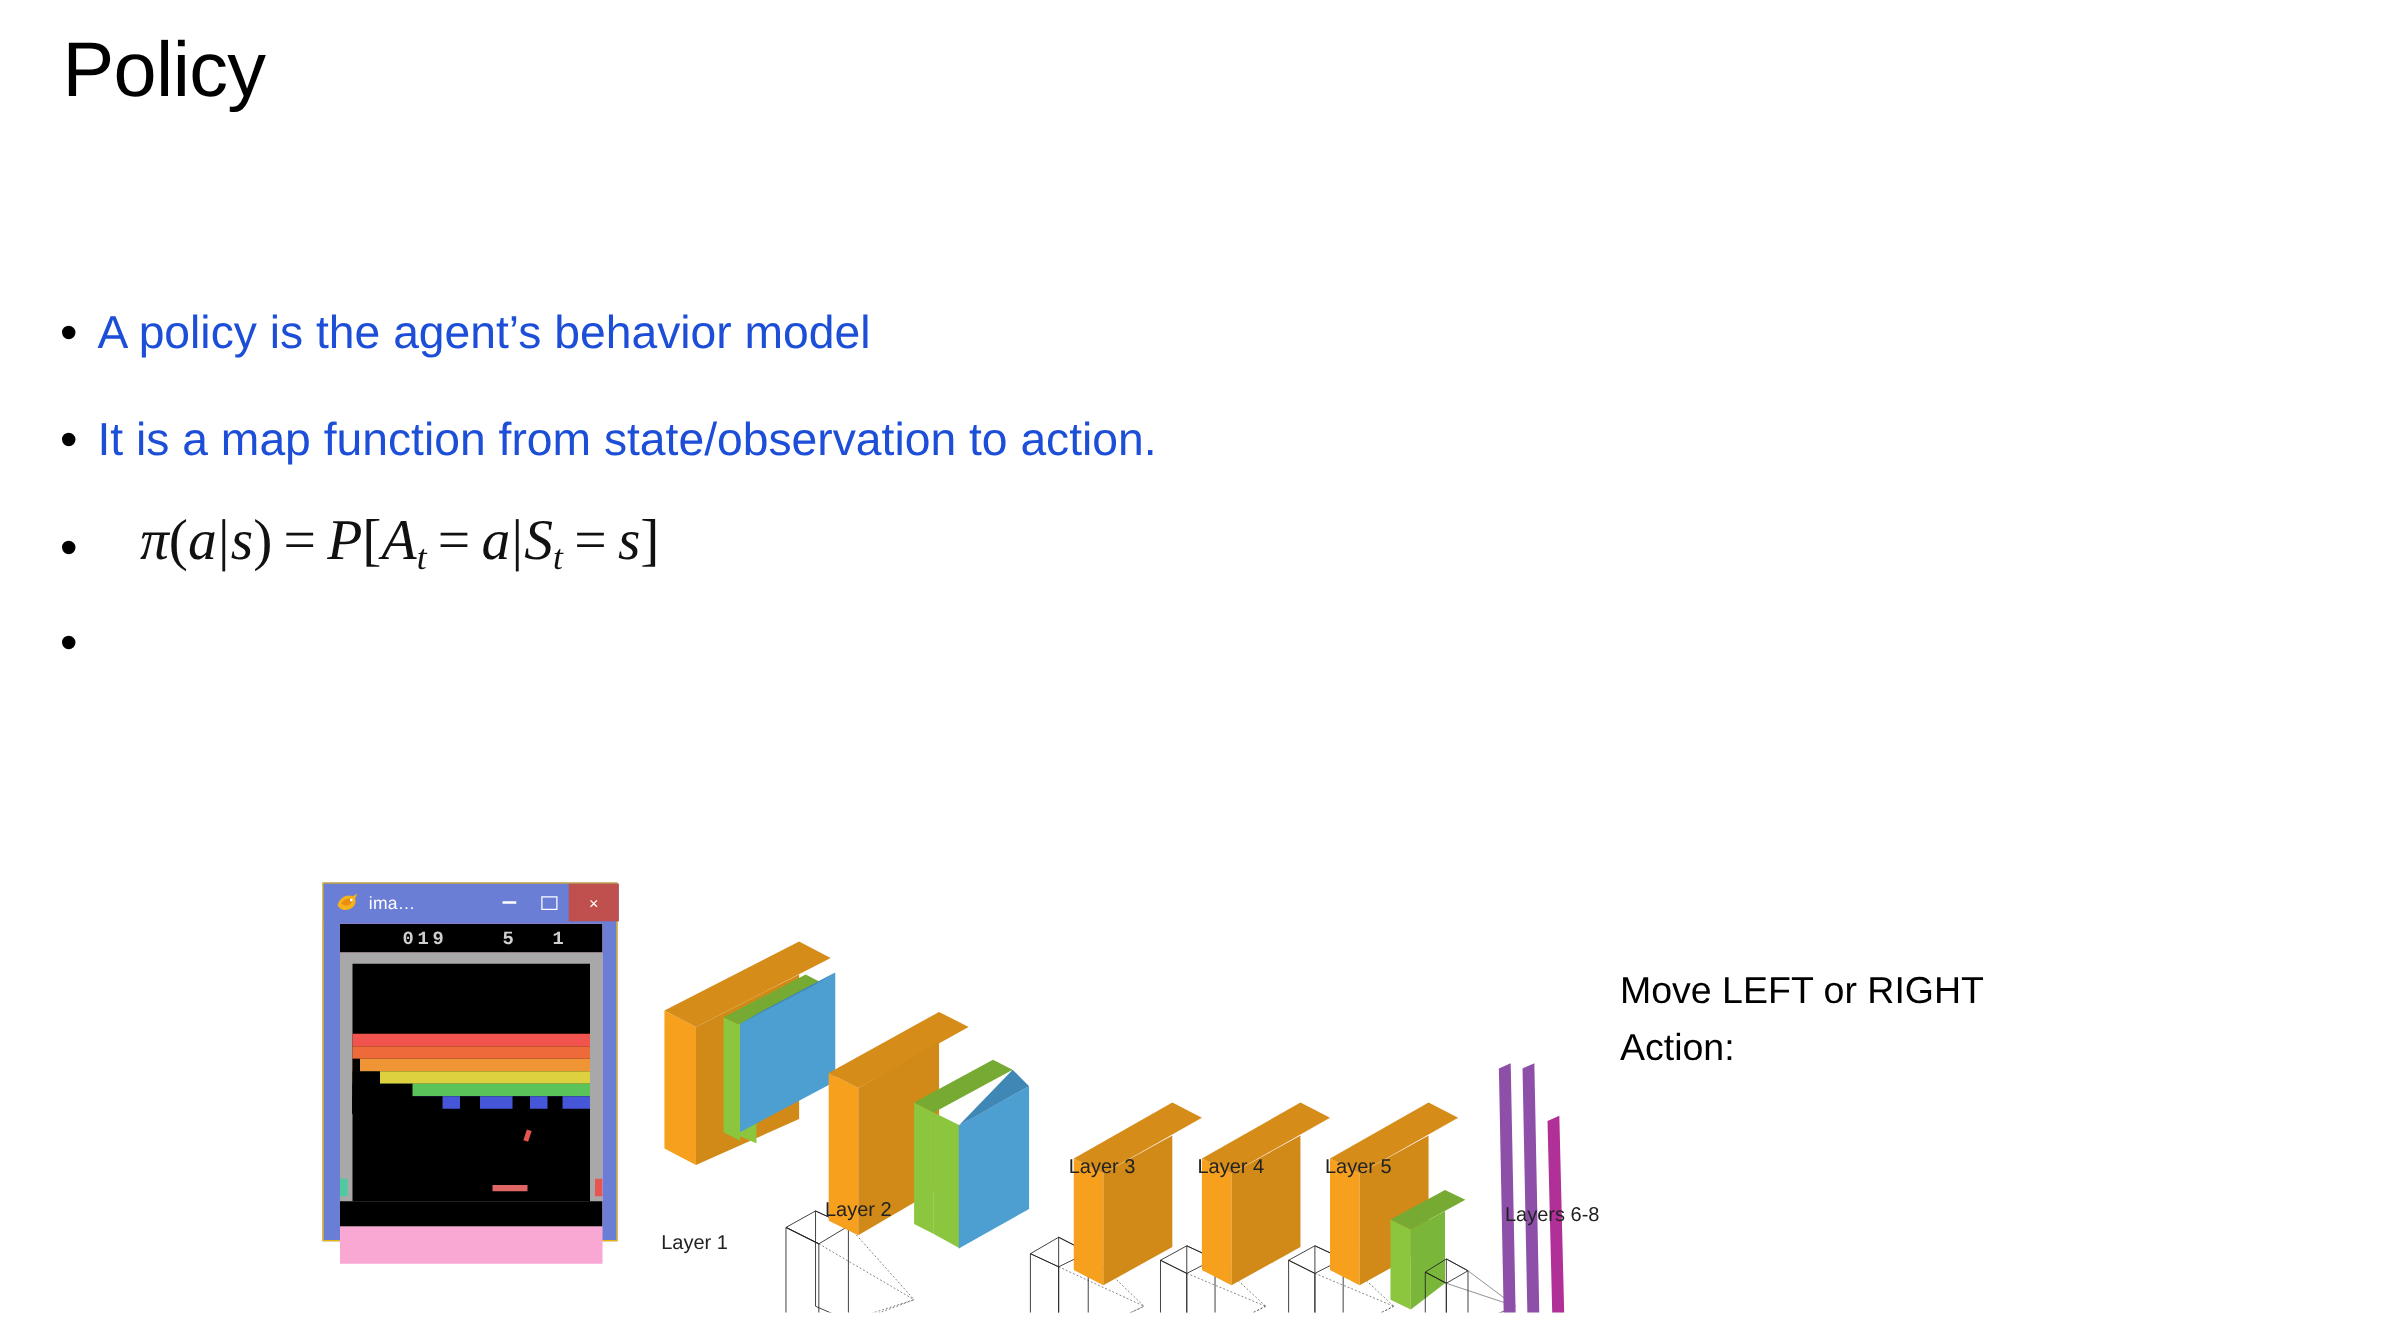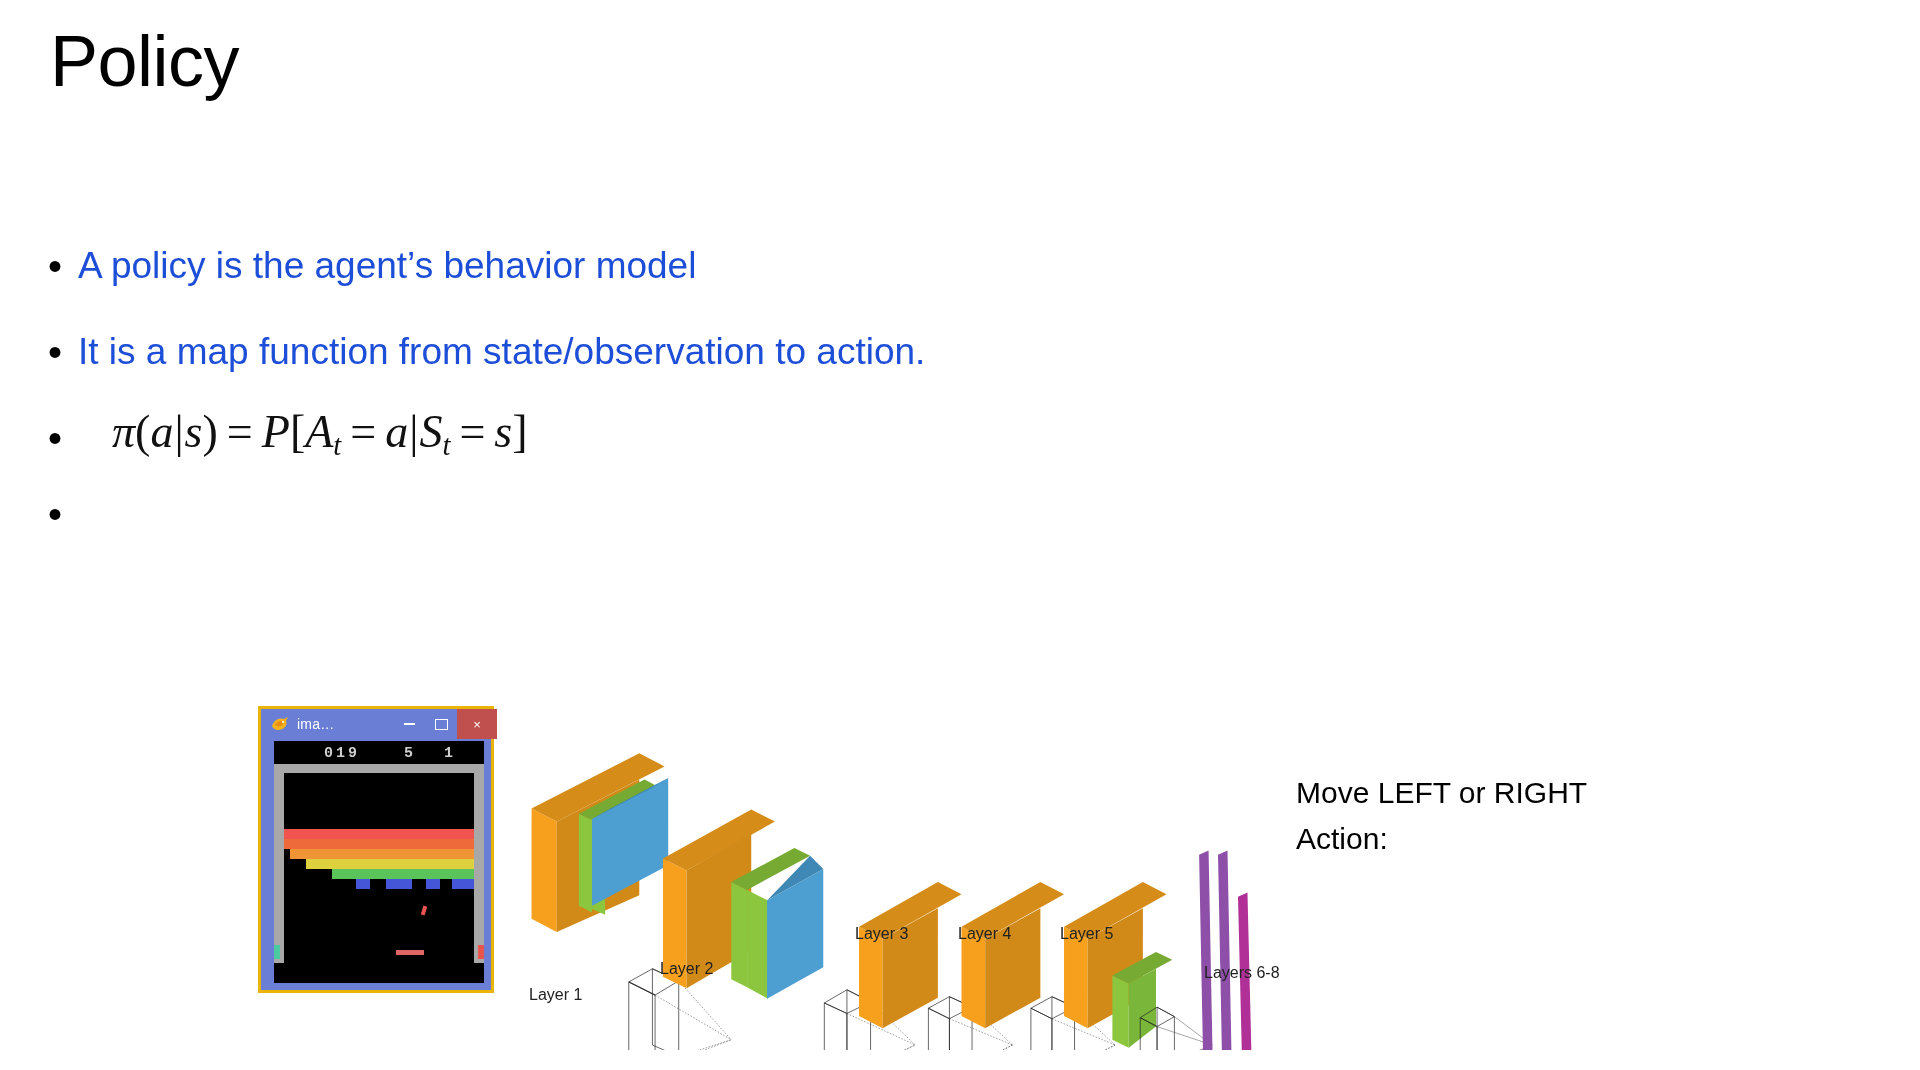--- a/index.html
+++ b/index.html
@@ -5,21 +5,21 @@
   html,body{margin:0;padding:0;background:#fff;}
   body{
     width:1920px;height:1070px;position:relative;overflow:hidden;
     font-family:"Liberation Sans", sans-serif;color:#000;
   }
   .slide{position:absolute;inset:0;background:#fff;}
 
   
   .title{
     position:absolute;left:50px;top:24px;
-    font-size:72px;font-weight:300;letter-spacing:-0.5px;
+    font-size:62px;font-weight:300;letter-spacing:-0.5px;
     line-height:1.05;color:#000;
     font-family:"Liberation Sans", sans-serif;
   }
 
   
   .bullets{position:absolute;left:48px;top:235px;width:1850px;}
   .bullet-row{position:relative;display:flex;align-items:flex-start;min-height:72px;}
   .bullet-dot{
     width:30px;flex:0 0 30px;text-align:left;
     font-size:40px;line-height:62px;color:#000;
@@ -52,21 +52,21 @@
   .argmax{display:inline-block;position:relative;vertical-align:baseline;}
   .argmax .amtop{font-style:normal;font-family:"Liberation Serif",serif;}
   .argmax .ambot{
     position:absolute;left:46%;top:0.78em;transform:translateX(-50%);
     font-size:0.56em;font-style:italic;
   }
 
   
   .game-window{
     position:absolute;left:258px;top:706px;width:236px;height:287px;
-    background:#6a7ed6;border:3px solid #eab308;box-sizing:border-box;
+    background:#6a7ed6;border:1px solid #eab308;box-sizing:border-box;
   }
   .gw-titlebar{
     position:absolute;left:0;top:0;width:236px;height:30px;
     display:flex;align-items:center;background:#6a7ed6;
   }
   .gw-icon{
     width:22px;height:20px;margin-left:8px;position:relative;flex:0 0 22px;
   }
   .gw-title{
     font-size:14px;color:#ffffff;margin-left:6px;
@@ -75,21 +75,21 @@
   .gw-btns{margin-left:auto;display:flex;height:30px;align-items:stretch;}
   .gw-btn{
     width:32px;display:flex;align-items:center;justify-content:center;
     color:#fff;font-size:13px;font-family:"Liberation Sans",sans-serif;
   }
   .gw-btn.close{background:#c0504d;width:40px;}
   .gw-min-glyph{width:11px;height:1.6px;background:#fff;}
   .gw-max-glyph{width:11px;height:9px;border:1.6px solid #fff;}
 
   .gw-screen{
-    position:absolute;left:13px;top:32px;width:210px;height:242px;
+    position:absolute;left:13px;top:32px;width:210px;height:272px;
     background:#f9a8d4;overflow:hidden;
   }
   .score-bar{
     position:absolute;left:0;top:0;width:210px;height:23px;background:#000;
   }
   .score-digits{
     position:absolute;top:4px;display:flex;color:#cfcfcf;
     font-family:"Liberation Mono", monospace;font-size:15px;font-weight:bold;
     letter-spacing:3px;
   }

